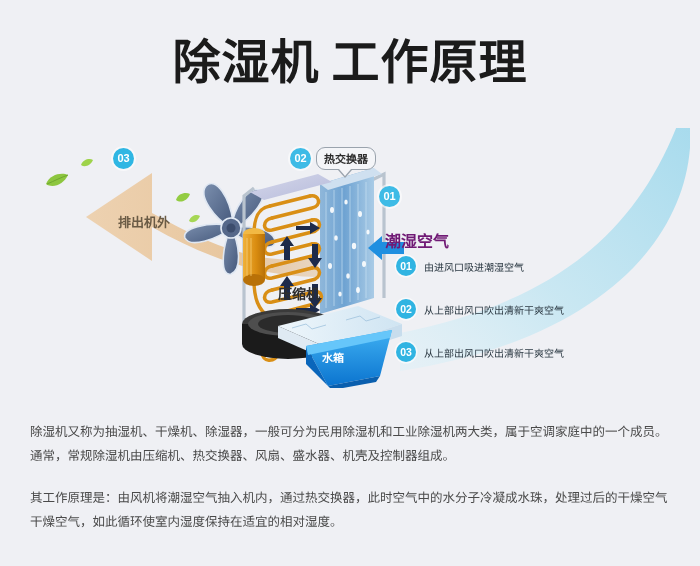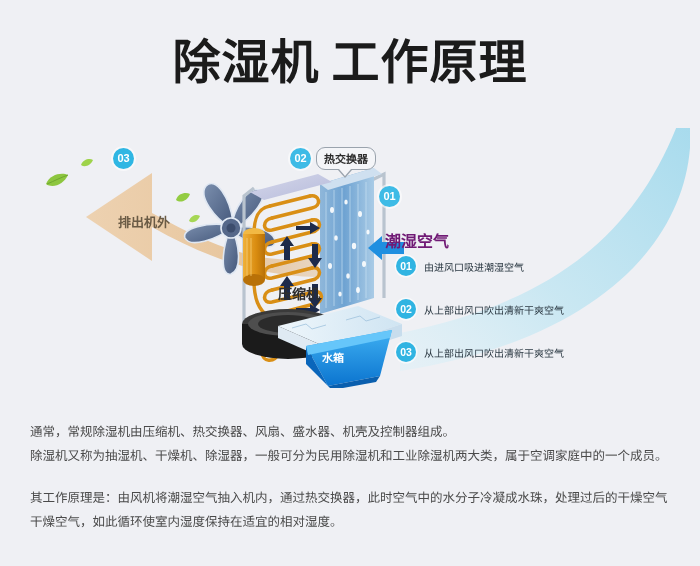--- a/index.html
+++ b/index.html
@@ -346,19 +346,19 @@
       <div class="legend-badge">02</div>
       <div class="legend-text">从上部出风口吹出清新干爽空气</div>
     </div>
     <div class="legend-row">
       <div class="legend-badge">03</div>
       <div class="legend-text">从上部出风口吹出清新干爽空气</div>
     </div>
   </div>
 
   <div class="body-copy">
+    <p>除湿机又称为抽湿机、干燥机、除湿器，一般可分为民用除湿机和工业除湿机两大类，属于空调家庭中的一个成员。</p>
     <p>通常，常规除湿机由压缩机、热交换器、风扇、盛水器、机壳及控制器组成。</p>
-    <p>除湿机又称为抽湿机、干燥机、除湿器，一般可分为民用除湿机和工业除湿机两大类，属于空调家庭中的一个成员。</p>
     <p class="gap">其工作原理是：由风机将潮湿空气抽入机内，通过热交换器，此时空气中的水分子冷凝成水珠，处理过后的干燥空气</p>
     <p>干燥空气，如此循环使室内湿度保持在适宜的相对湿度。</p>
   </div>
 
 </div>
 
 </body></html>

